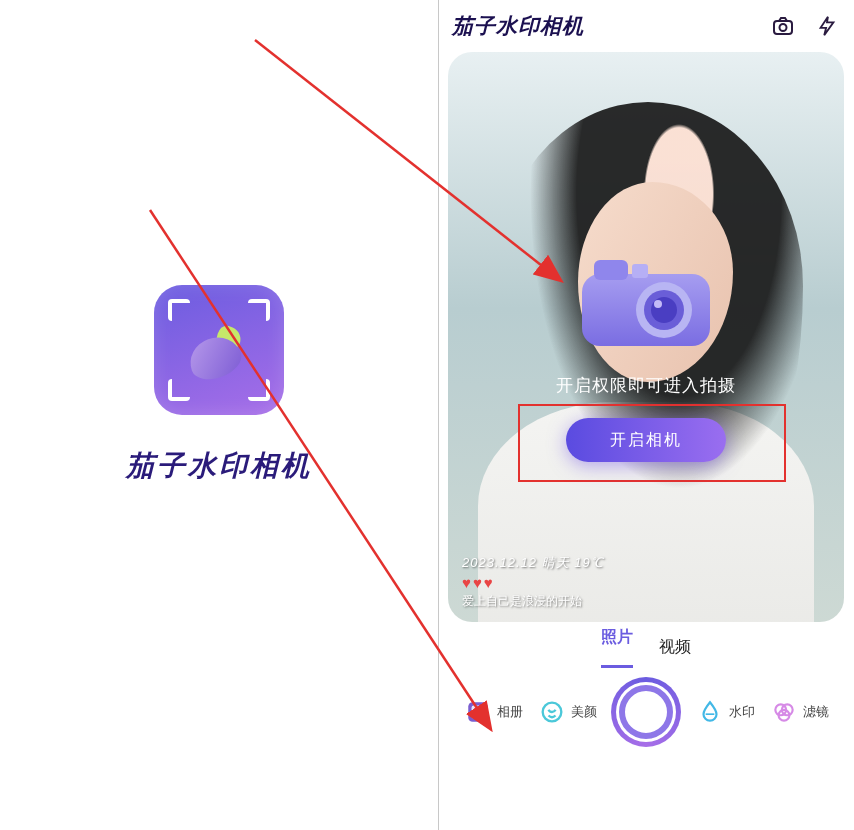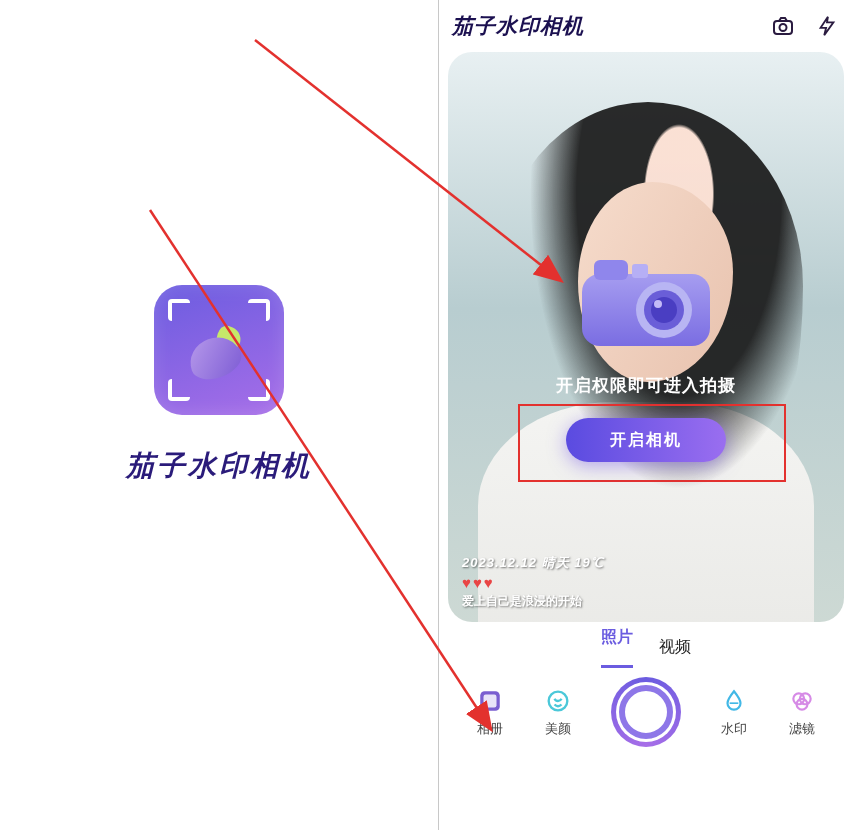--- a/index.html
+++ b/index.html
@@ -93,21 +93,20 @@
   }
   .header-icons { display: flex; gap: 18px; align-items: center; }
   .hicon { width: 26px; height: 26px; display:flex; align-items:center; justify-content:center; }
   .preview-area {
     margin: 0 10px;
     height: 570px;
     border-radius: 24px;
     background: linear-gradient(180deg, #e8f0f2 0%, #b8cdd0 45%, #cdd9d4 100%);
     position: relative;
     overflow: hidden;
-    font-weight: bold;
   }
   
   .hair {
     position:absolute;
     top: 50px; left: 45px;
     width: 310px; height: 460px;
     background: radial-gradient(ellipse 60% 80% at 60% 20%, rgba(255,224,210,0.95) 0%, rgba(255,224,210,0.95) 18%, #1a1a1a 19%, #1a1a1a 55%, transparent 80%);
     border-radius: 50% 50% 40% 40% / 40% 40% 60% 60%;
     filter: blur(0.5px);
     opacity: 0.92;
@@ -178,21 +177,21 @@
   }
   .mode-tab { font-size:16px; color:#222; }
   .mode-tab.active { color:#6b5ce0; font-weight:700; border-bottom:3px solid #6b5ce0; padding-bottom:17px; }
   .tool-row {
     height: 100px;
     display:flex;
     align-items:center;
     justify-content:space-around;
     padding: 0 18px;
   }
-  .tool-item { display:flex; flex-direction:column; align-items:center; gap:4px; font-size:13px; color:#444; }
+  .tool-item { display:flex; align-items:center; gap:4px; font-size:13px; color:#444; }
   .tool-icon { width:30px; height:30px; display:flex; align-items:center; justify-content:center; }
   .shutter {
     width: 70px; height:70px; border-radius:50%;
     background: conic-gradient(#6b5ce0, #a76ee8, #6b5ce0);
     display:flex; align-items:center; justify-content:center;
     position:relative;
   }
   .shutter::after {
     content:''; position:absolute; inset:5px; border-radius:50%; background:#fff;
   }

